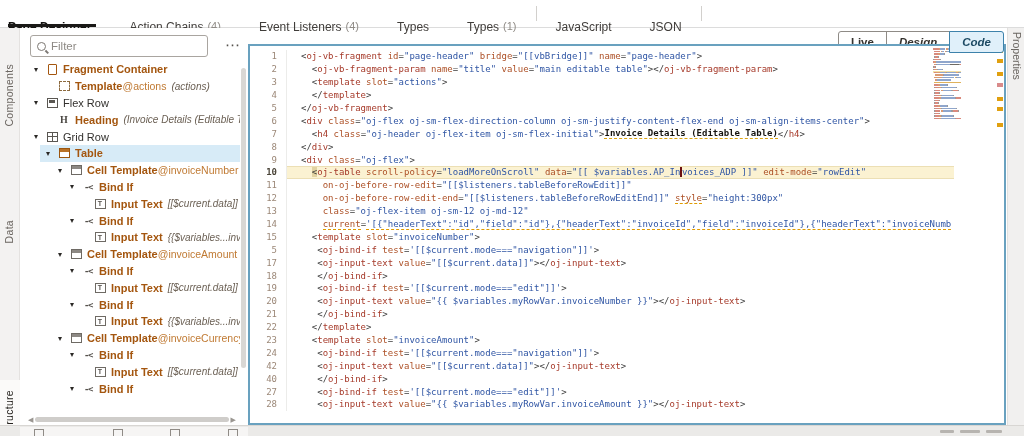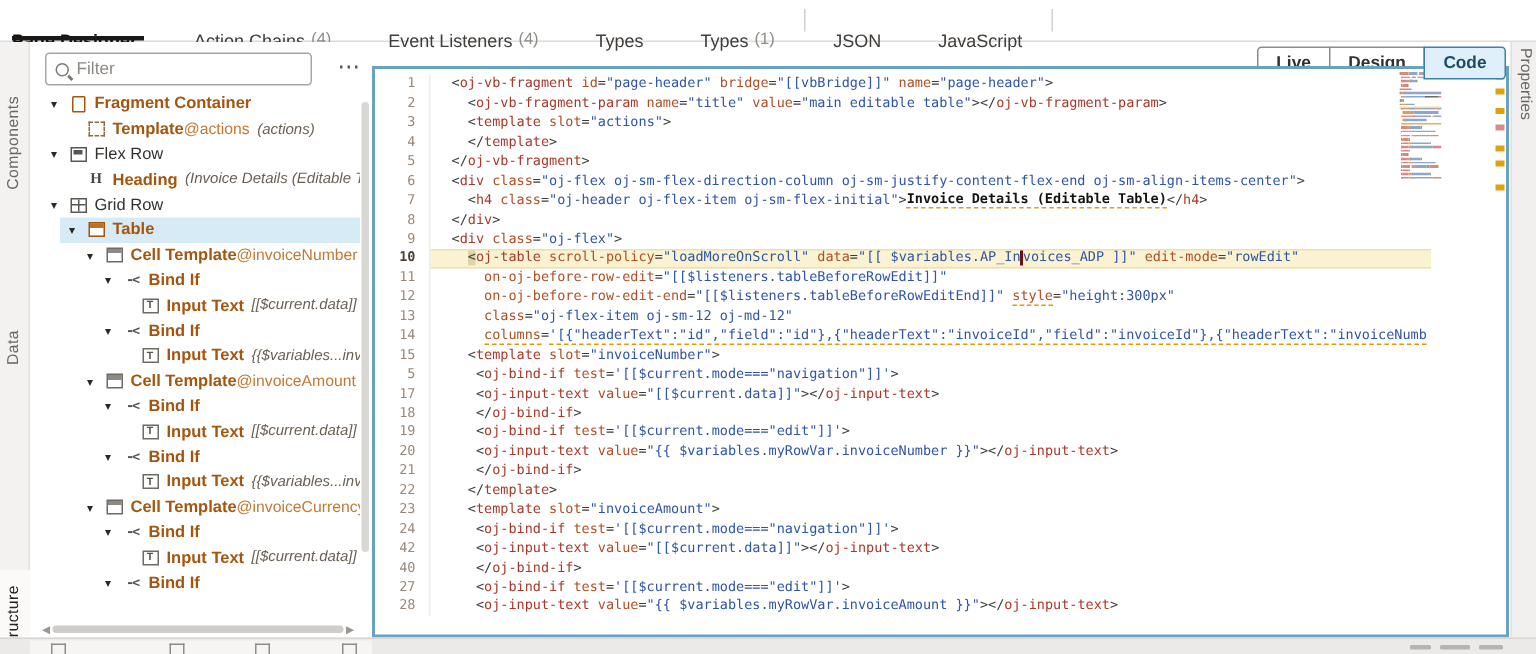--- a/index.html
+++ b/index.html
@@ -74,21 +74,21 @@
   
   #bottomstrip { position:absolute; left:0; top:425px; width:1024px; height:11px; background:#ebeae8; border-top:1px solid #d8d6d3; }
   #paneldock { position:absolute; left:20px; top:427px; width:228px; height:9px; background:#f6f5f4; display:flex; gap:0; }
   .dockicon { position:absolute; top:2px; width:10px; height:7px; border:1.3px solid #8f8b86; border-bottom:none; }
   .statusdash { position:absolute; top:430px; height:3px; background:#b7b4b0; border-radius:1px; }
 
   
   #viewswitch { position:absolute; right:20px; top:31px; display:flex; }
   .vbtn { height:22px; padding:0 12px; display:flex; align-items:center; font-size:11.5px; font-weight:bold;
     color:#34312d; background:#fff; border:1px solid #8f8b86; cursor:pointer; }
-  .vbtn + .vbtn { margin-left:-1px; }
+  .vbtn + .vbtn { margin-left:-1px;font-style:italic; }
   .vbtn:first-child { border-radius:3px 0 0 3px; }
   .vbtn:last-child { border-radius:0 3px 3px 0; }
   .vbtn.active { background:#e0f0fa; border-color:#3d82ab; color:#1c4a64; position:relative; z-index:2; }
 
   
   #editor { position:absolute; left:248px; top:44px; width:758px; height:381px; border:2px solid #69a1bf; background:#fff; overflow:hidden; }
   #lines { position:absolute; left:0; top:4px; width:100%; }
   .cl { display:flex; height:12.9px; align-items:center; font-family:"DejaVu Sans Mono",monospace; font-size:9px; }
   .cl .num { flex:0 0 36px; text-align:right; padding-right:9px; color:#9c8878; font-size:9px; background:#fff; z-index:2; }
   .cl .code { flex:1; white-space:pre; overflow:hidden; padding-left:14px; max-width:668px;
@@ -131,24 +131,24 @@
     </div>
     <div class="tab">
       <span>Types</span>
     </div>
     <div class="tab">
       <span>Types</span>
       <span class="cnt">(1)</span>
     </div>
     <div class="tabsep"></div>
     <div class="tab">
+      <span>JavaScript</span>
+    </div>
+    <div class="tab">
       <span>JSON</span>
-    </div>
-    <div class="tab">
-      <span>JavaScript</span>
     </div>
     <div class="tabsep"></div>
   </div>
 
 <div id="viewswitch">
     <div class="vbtn">Live</div>
     <div class="vbtn">Design</div>
     <div class="vbtn active">Code</div>
   </div>
 
@@ -379,21 +379,21 @@
       <div class="cl">
         <span class="num">12</span>
         <span class="code"><span class="sg-p">    </span><span class="sg-a">on-oj-before-row-edit-end</span><span class="sg-d">=</span><span class="sg-v">"[[$listeners.tableBeforeRowEditEnd]]"</span><span class="sg-p"> </span><span class="sg-sqa">style</span><span class="sg-d">=</span><span class="sg-v">"height:300px"</span></span>
       </div>
       <div class="cl">
         <span class="num">13</span>
         <span class="code"><span class="sg-p">    </span><span class="sg-a">class</span><span class="sg-d">=</span><span class="sg-v">"oj-flex-item oj-sm-12 oj-md-12"</span></span>
       </div>
       <div class="cl">
         <span class="num">14</span>
-        <span class="code"><span class="sg-p">    </span><span class="sg-sqa">columns</span><span class="sg-d">=</span><span class="sg-sqv">'[{"headerText":"id","field":"id"},{"headerText":"invoiceId","field":"invoiceId"},{"headerText":"invoiceNumb</span></span>
+        <span class="code"><span class="sg-p">    </span><span class="sg-sqa">current</span><span class="sg-d">=</span><span class="sg-sqv">'[{"headerText":"id","field":"id"},{"headerText":"invoiceId","field":"invoiceId"},{"headerText":"invoiceNumb</span></span>
       </div>
       <div class="cl">
         <span class="num">15</span>
         <span class="code"><span class="sg-p">  </span><span class="sg-d">&lt;</span><span class="sg-t">template</span><span class="sg-p"> </span><span class="sg-a">slot</span><span class="sg-d">=</span><span class="sg-v">"invoiceNumber"</span><span class="sg-d">&gt;</span></span>
       </div>
       <div class="cl">
         <span class="num">5</span>
         <span class="code"><span class="sg-p">   </span><span class="sg-d">&lt;</span><span class="sg-t">oj-bind-if</span><span class="sg-p"> </span><span class="sg-a">test</span><span class="sg-d">=</span><span class="sg-v">'[[$current.mode==="navigation"]]'</span><span class="sg-d">&gt;</span></span>
       </div>
       <div class="cl">

